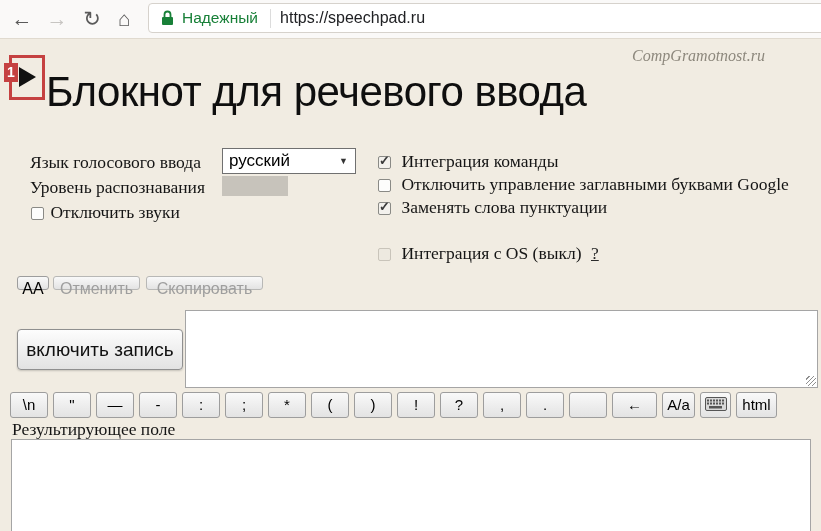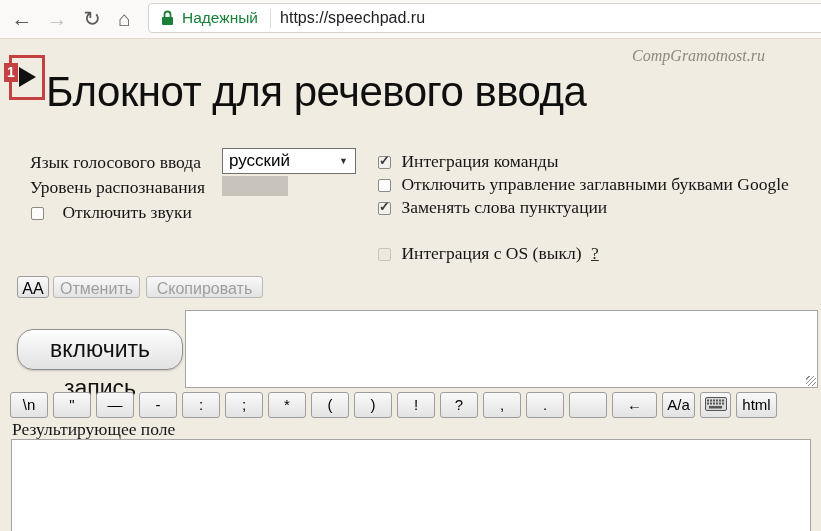--- a/index.html
+++ b/index.html
@@ -38,37 +38,37 @@
   #level-label{position:absolute;left:30px;top:177px;}
   #level-meter{position:absolute;left:222px;top:176px;width:66px;height:20px;background:#c7c3bb;}
   
   .cb{display:inline-block;width:13px;height:13px;background:#fdfdfc;border:1px solid #8a8a86;
       border-radius:2px;position:relative;vertical-align:-2px;cursor:pointer;box-sizing:border-box;}
   .cb.checked{background:#f3f1ed;}
   .cb.checked::after{content:"✓";position:absolute;left:0px;top:-4px;font-size:13px;
                      font-weight:bold;color:#3c3c3c;}
   .cb.dim{border-color:#c9c4ba;background:#ede9e0;}
   #mute-row{position:absolute;left:31px;top:202px;}
-  #mute-row .serif-label{margin-left:14px;}
+  #mute-row .serif-label{margin-left:2px;}
   .opt{position:absolute;left:378px;height:23px;white-space:nowrap;}
   .opt .serif-label{margin-left:6px;}
   .serif-label{font-family:"Liberation Serif",serif;font-size:17.5px;color:#151515;}
   .help-link{font-family:"Liberation Serif",serif;font-size:17.5px;color:#2b2b2b;
              text-decoration:underline;margin-left:5px;cursor:pointer;}
   
-  .btn{position:absolute;height:22px;background:linear-gradient(#f9f9f9,#e3e3e3);
+  .btn{position:absolute;height:14px;background:linear-gradient(#f9f9f9,#e3e3e3);
        border:1px solid #9d9d9d;border-radius:3px;font-size:16px;color:#000;text-align:center;
        line-height:24px;box-sizing:border-box;cursor:pointer;}
   .btn.disabled{color:#9e9e9e;border-color:#b8b8b6;}
   #btn-font{left:17px;top:276px;width:32px;}
   #btn-cancel{left:53px;top:276px;width:87px;}
   #btn-copy{left:146px;top:276px;width:117px;}
   #record-btn{position:absolute;left:17px;top:329px;width:166px;height:41px;
               background:linear-gradient(#fdfdfd,#e2e2e2);border:1px solid #8f8f8f;
-              border-radius:16px;font-size:23px;color:#111;text-align:center;line-height:39px;
+              border-radius:4px;font-size:19px;color:#111;text-align:center;line-height:39px;
               box-shadow:0 1px 2px rgba(0,0,0,.18);cursor:pointer;box-sizing:border-box;}
   .tarea{position:absolute;background:#fff;border:1px solid #a5a5a5;resize:none;
          box-sizing:border-box;font-family:"Liberation Sans",sans-serif;font-size:15px;
          padding:4px;outline:none;}
   #buffer-area{left:185px;top:310px;width:633px;height:78px;}
   #buffer-resize{position:absolute;left:806px;top:376px;width:10px;height:10px;
         background:repeating-linear-gradient(135deg,transparent 0 2px,#8f8f8f 2px 3px);}
   
   #punct-row{position:absolute;left:10px;top:392px;display:flex;gap:5px;}
   .pbtn{height:26px;background:linear-gradient(#f9f9f9,#e3e3e3);border:1px solid #9d9d9d;

